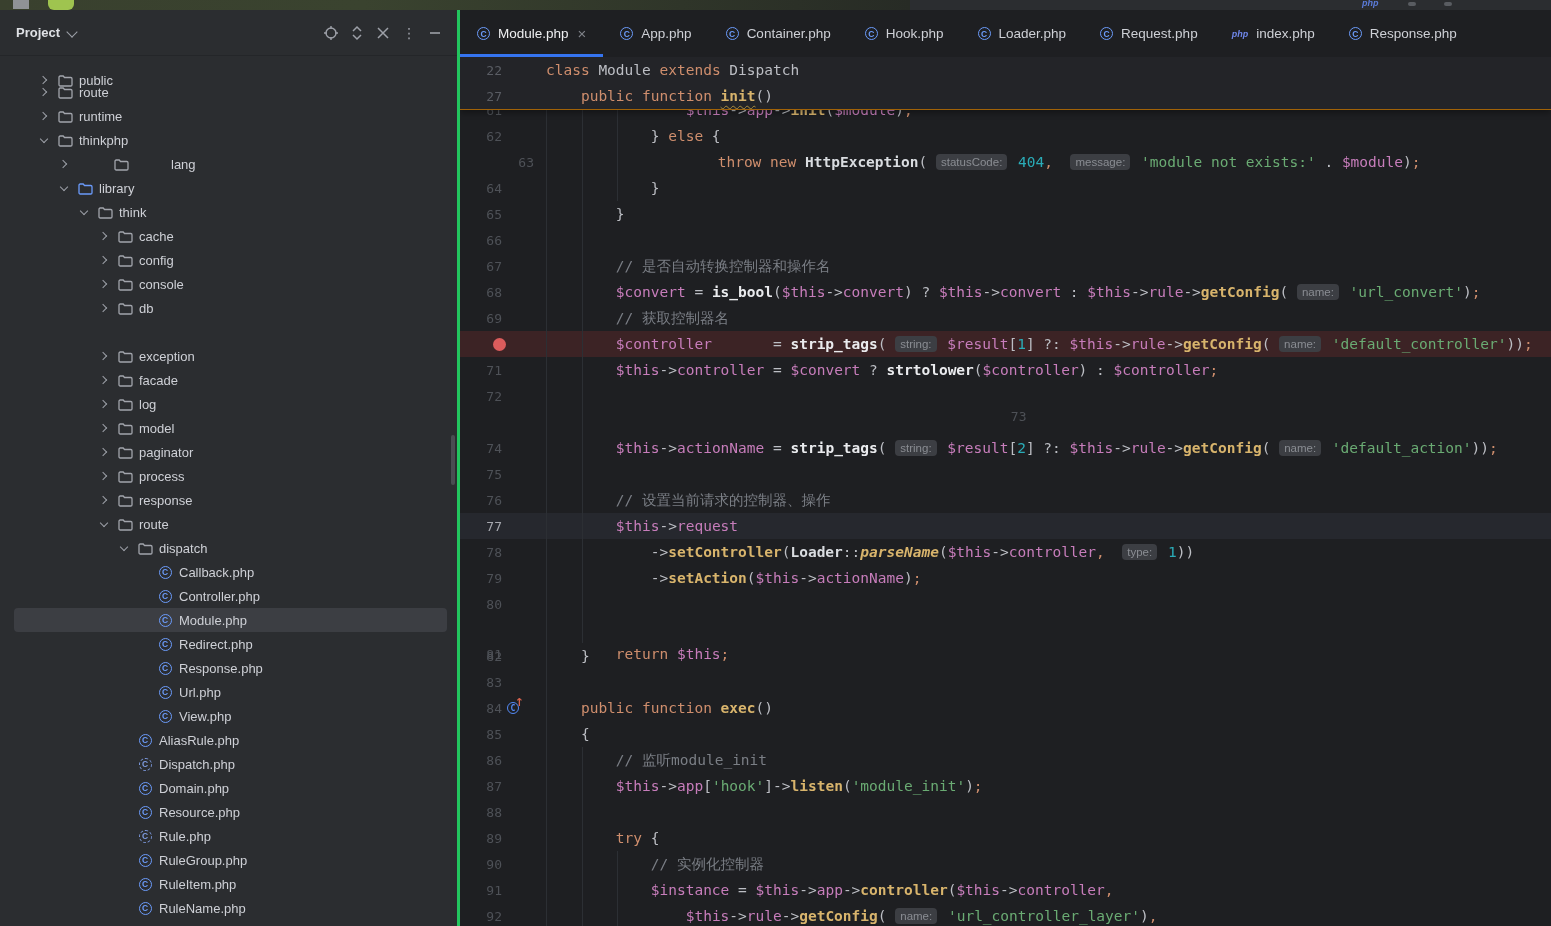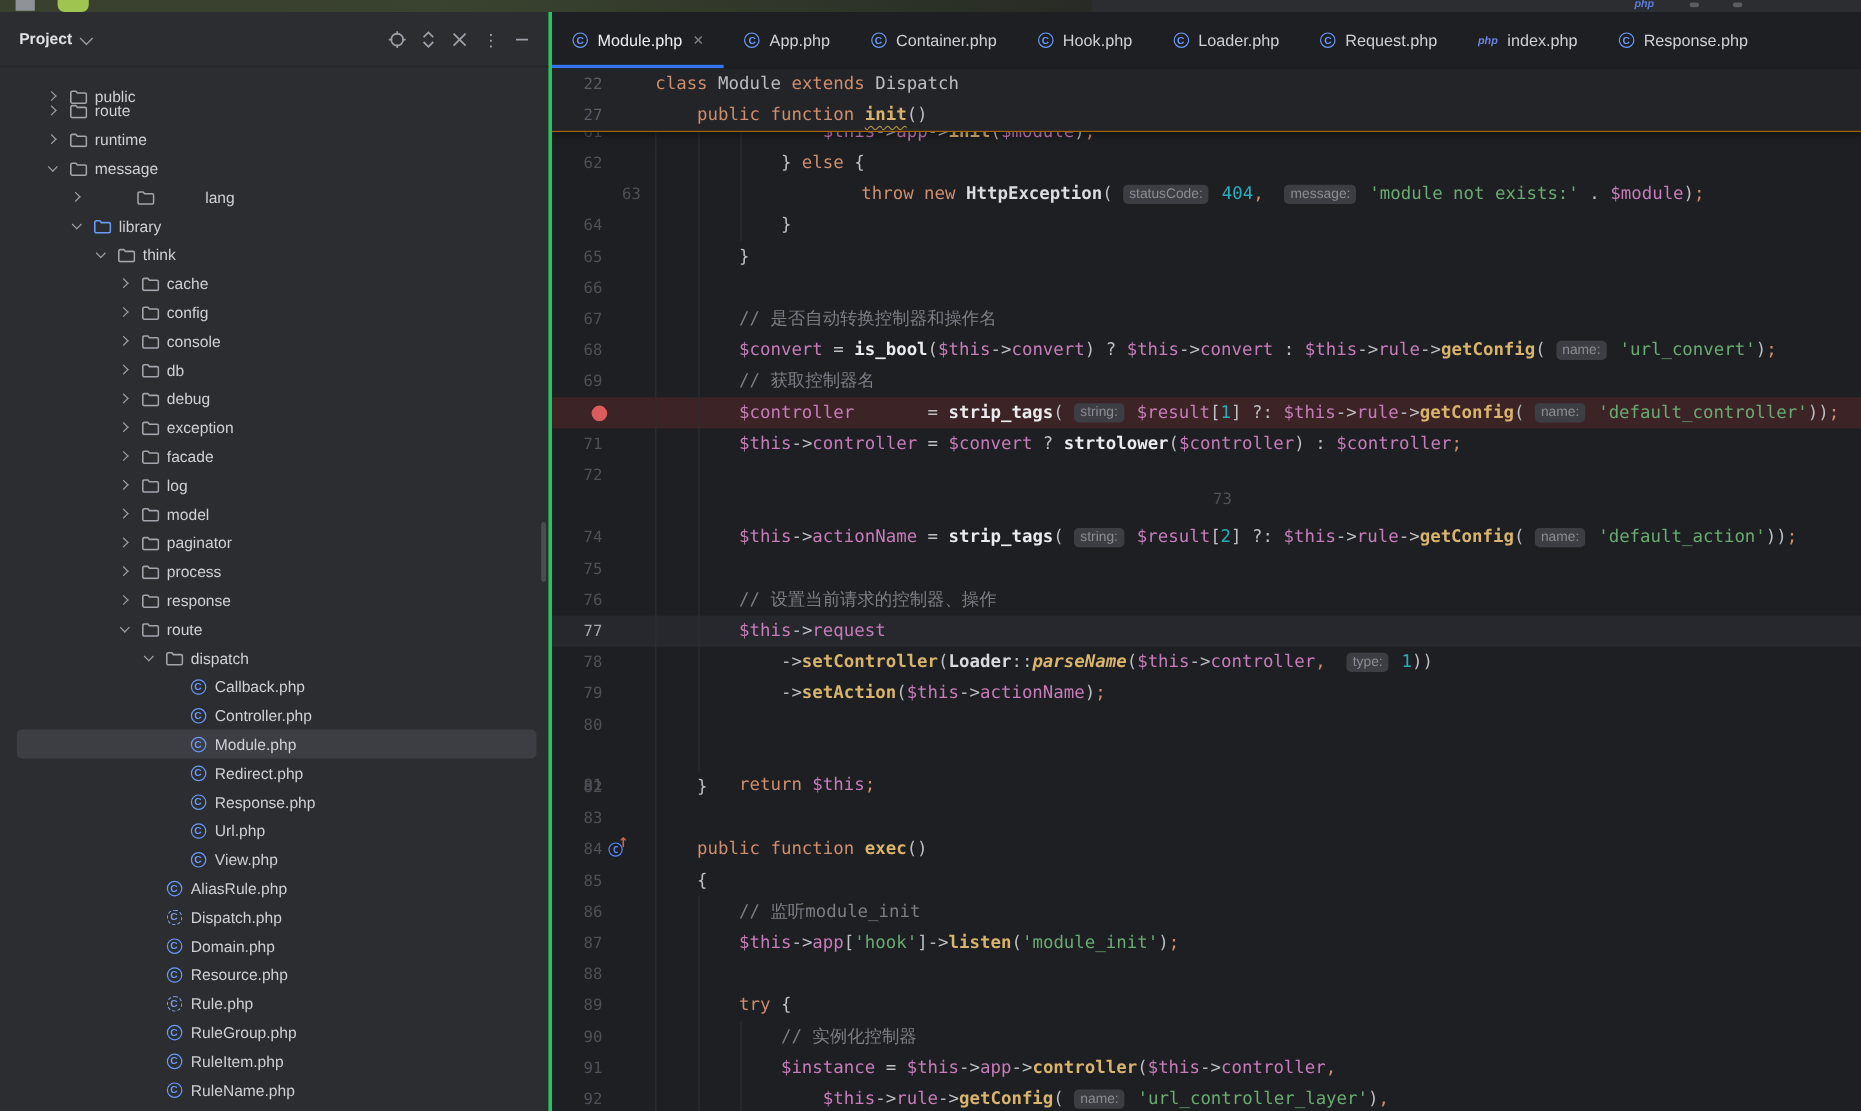--- a/index.html
+++ b/index.html
@@ -160,21 +160,21 @@
         </div>
         <div class="trow" style="top: 72px; padding-left: 36px;">
           <span class="chev down">
             <i></i>
           </span>
           <span class="ticon">
             <svg class="folder-svg" width="15" height="13" viewBox="0 0 15 13">
               <path d="M1 3.2c0-.7.5-1.2 1.2-1.2h3l1.3 1.5h6.3c.7 0 1.2.5 1.2 1.2v6.1c0 .7-.5 1.2-1.2 1.2H2.2c-.7 0-1.2-.5-1.2-1.2V3.2z" fill="none" stroke="#A2A5AC" stroke-width="1.3"></path>
             </svg>
           </span>
-          <span class="tlabel">message</span>
+          <span class="tlabel">thinkphp</span>
         </div>
         <div class="trow" style="top: 96px; padding-left: 56px; gap: 36px;">
           <span class="chev right">
             <i></i>
           </span>
           <span class="ticon">
             <svg class="folder-svg" width="15" height="13" viewBox="0 0 15 13">
               <path d="M1 3.2c0-.7.5-1.2 1.2-1.2h3l1.3 1.5h6.3c.7 0 1.2.5 1.2 1.2v6.1c0 .7-.5 1.2-1.2 1.2H2.2c-.7 0-1.2-.5-1.2-1.2V3.2z" fill="none" stroke="#A2A5AC" stroke-width="1.3"></path>
             </svg>
           </span>
@@ -238,31 +238,20 @@
         <div class="trow" style="top: 240px; padding-left: 96px;">
           <span class="chev right">
             <i></i>
           </span>
           <span class="ticon">
             <svg class="folder-svg" width="15" height="13" viewBox="0 0 15 13">
               <path d="M1 3.2c0-.7.5-1.2 1.2-1.2h3l1.3 1.5h6.3c.7 0 1.2.5 1.2 1.2v6.1c0 .7-.5 1.2-1.2 1.2H2.2c-.7 0-1.2-.5-1.2-1.2V3.2z" fill="none" stroke="#A2A5AC" stroke-width="1.3"></path>
             </svg>
           </span>
           <span class="tlabel">db</span>
-        </div>
-        <div class="trow" style="top: 264px; padding-left: 96px;">
-          <span class="chev right">
-            <i></i>
-          </span>
-          <span class="ticon">
-            <svg class="folder-svg" width="15" height="13" viewBox="0 0 15 13">
-              <path d="M1 3.2c0-.7.5-1.2 1.2-1.2h3l1.3 1.5h6.3c.7 0 1.2.5 1.2 1.2v6.1c0 .7-.5 1.2-1.2 1.2H2.2c-.7 0-1.2-.5-1.2-1.2V3.2z" fill="none" stroke="#A2A5AC" stroke-width="1.3"></path>
-            </svg>
-          </span>
-          <span class="tlabel">debug</span>
         </div>
         <div class="trow" style="top: 288px; padding-left: 96px;">
           <span class="chev right">
             <i></i>
           </span>
           <span class="ticon">
             <svg class="folder-svg" width="15" height="13" viewBox="0 0 15 13">
               <path d="M1 3.2c0-.7.5-1.2 1.2-1.2h3l1.3 1.5h6.3c.7 0 1.2.5 1.2 1.2v6.1c0 .7-.5 1.2-1.2 1.2H2.2c-.7 0-1.2-.5-1.2-1.2V3.2z" fill="none" stroke="#A2A5AC" stroke-width="1.3"></path>
             </svg>
           </span>

